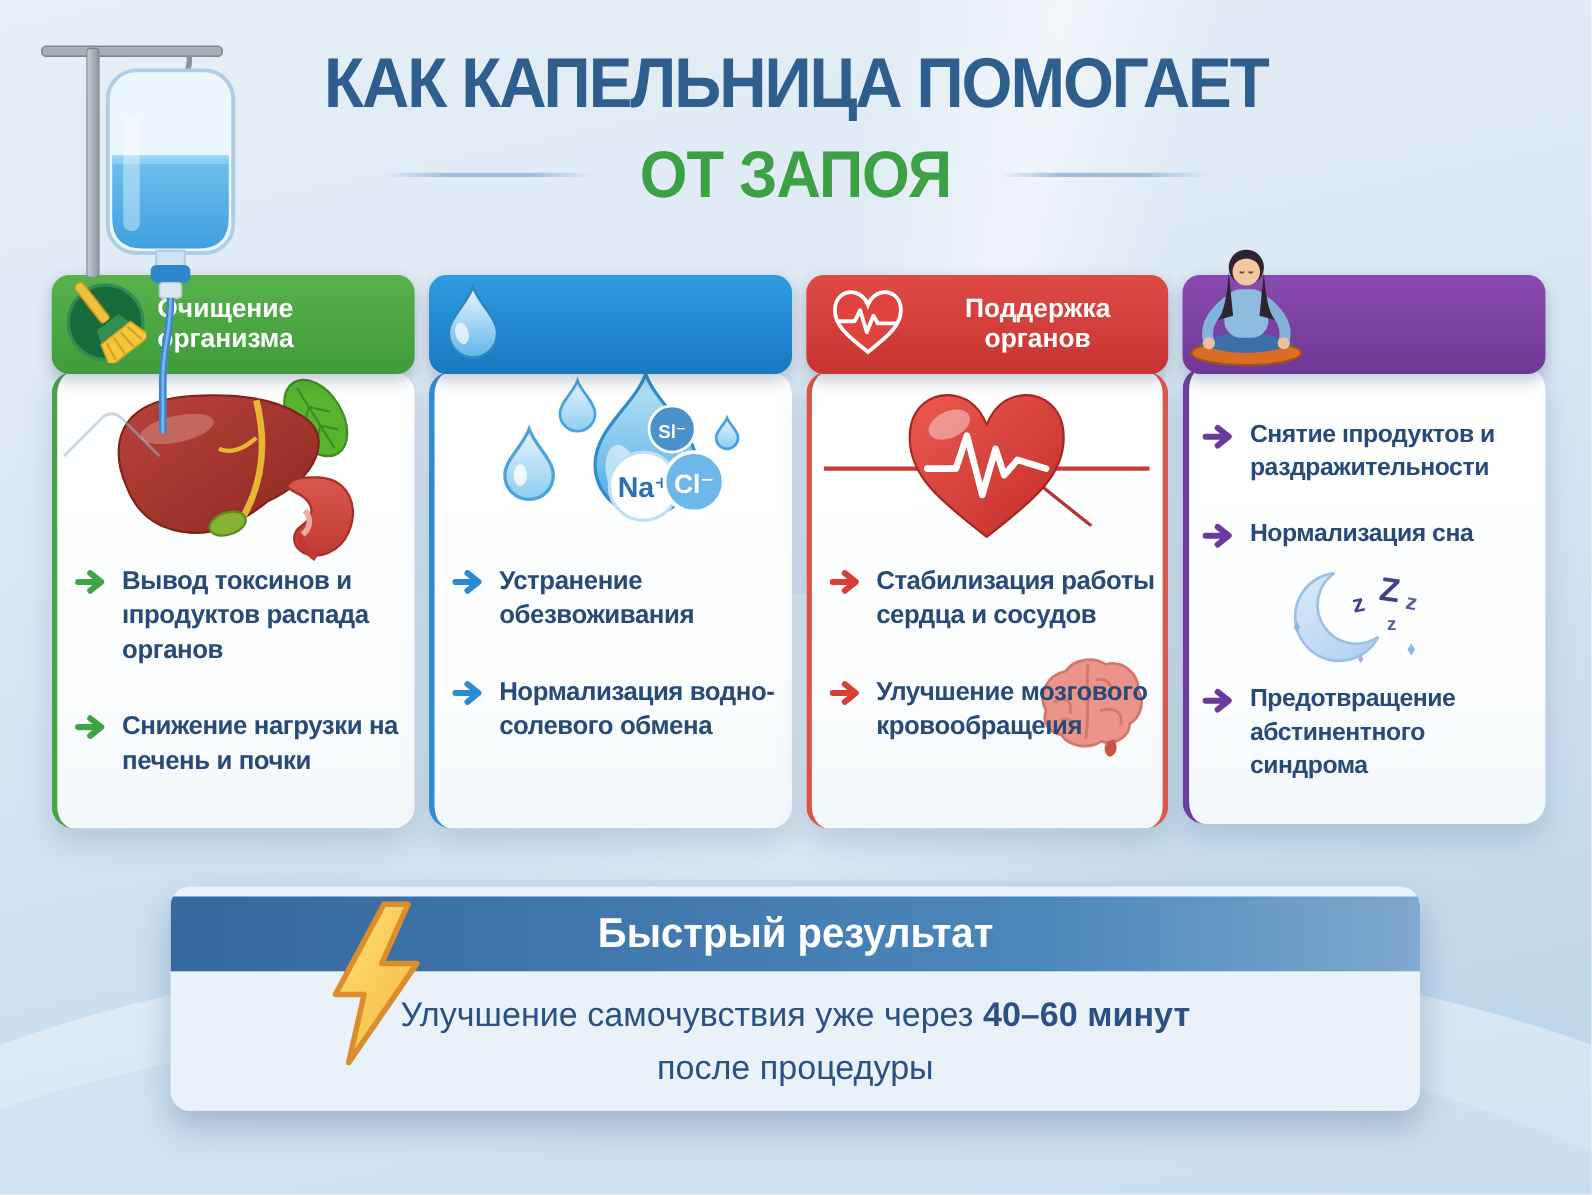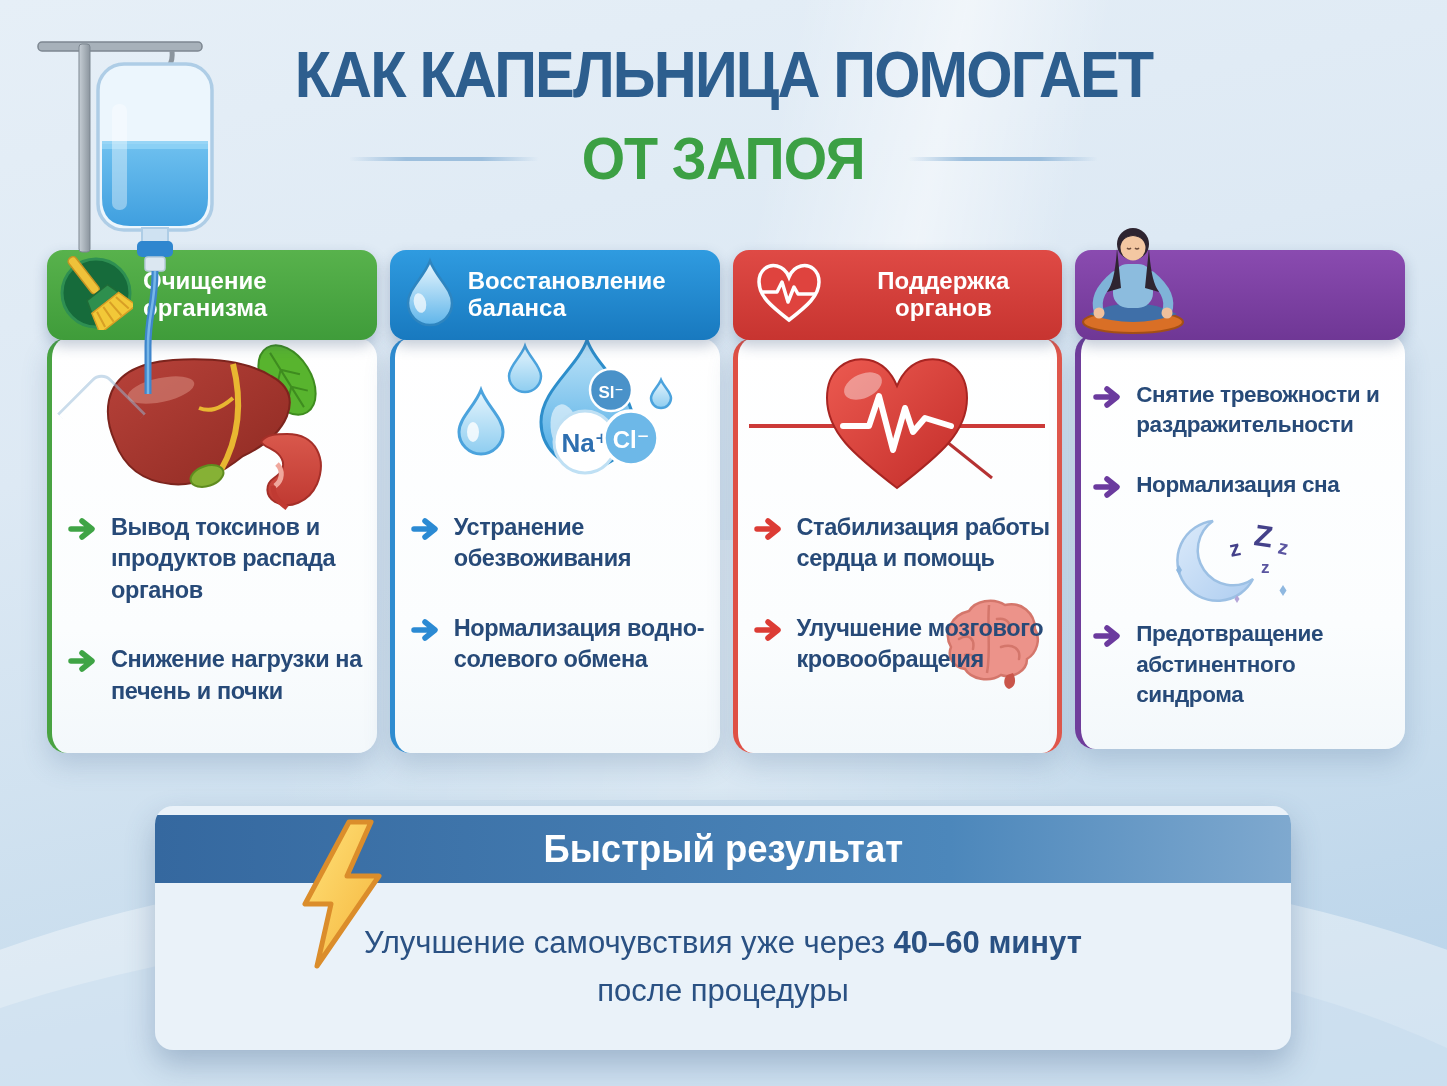--- a/index.html
+++ b/index.html
@@ -58,21 +58,21 @@
   .item{display:flex;gap:11px;margin-bottom:38px;color:#274a78;font-weight:bold;
     font-size:23.5px;line-height:1.34;letter-spacing:-.4px;position:relative;z-index:1;}
   .arrow{flex:0 0 auto;margin-top:5px;}
   .c1 .arrow{color:#3fa445;}.c2 .arrow{color:#2b8ad3;}.c3 .arrow{color:#dc3c35;}.c4 .arrow{color:#6b3a9e;}
   .c4 .items{padding:46px 2px 0 12px;}
   .c4 .item{font-size:22.5px;margin-bottom:30px;}
   .moonwrap{margin:0 0 8px 72px;}
   .brain{position:absolute;right:12px;bottom:58px;z-index:0;}
 
   
-  .banner{position:absolute;left:155px;top:806px;width:1136px;height:244px;background:#eaf2f9;
+  .banner{position:absolute;left:155px;top:806px;width:1136px;height:204px;background:#eaf2f9;
     border-radius:18px;box-shadow:0 14px 30px rgba(60,90,130,.32);overflow:hidden;z-index:2;text-align:center;}
   .bar{margin-top:9px;height:68px;background:linear-gradient(90deg,#35689f,#4c87bb 70%,#7fa9cf);
     display:flex;align-items:center;justify-content:center;}
   .btitle{color:#fff;font-size:38px;font-weight:bold;transform:scaleX(.96);}
   .bbody{height:calc(100% - 77px);display:flex;flex-direction:column;align-items:center;
     justify-content:center;gap:12px;font-size:31px;color:#2a5183;}
   .bbold{font-weight:bold;}
   .bolt{position:absolute;left:132px;top:12px;z-index:3;}
 </style>
 </head>
@@ -193,21 +193,20 @@
             <defs>
                 <linearGradient id="dropg" x1="0" y1="0" x2="0" y2="1">
               <stop offset="0" stop-color="#eaf7fe"></stop>
                   <stop offset="1" stop-color="#5fb5ea"></stop>
                 </linearGradient>
               </defs>
             <path d="M28 4 C34 20 50 32 50 46 A22 22 0 1 1 6 46 C6 32 22 20 28 4 Z" fill="url(#dropg)" stroke="#2e85c0" stroke-width="2.5"></path>
             <ellipse cx="18" cy="46" rx="6" ry="10" fill="#ffffff" opacity=".7" transform="rotate(-14 18 46)"></ellipse>
           </svg>
         </span>
-        <span class="lbl">Восстановление баланса</span>
       </div>
       <div class="card">
         <div class="illo">
           <svg width="256" height="168" viewBox="0 0 256 168">
             <defs>
               <linearGradient id="bd" x1="0" y1="0" x2="0" y2="1">
                 <stop offset="0" stop-color="#bfe4f8"></stop>
                   <stop offset="1" stop-color="#49a9e4"></stop>
                 </linearGradient>
               <linearGradient id="sd" x1="0" y1="0" x2="0" y2="1">
@@ -276,21 +275,21 @@
             <polyline points="96,88 122,88 132,58 146,112 158,70 166,94 178,80 204,88" fill="none" stroke="#ffffff" stroke-width="6" stroke-linejoin="round" stroke-linecap="round"></polyline>
           </svg>
         </div>
         <div class="items">
           <div class="item">
             <span class="arrow">
               <svg width="32" height="24" viewBox="0 0 32 24">
                   <path d="M3 12 H21 M14 4 L24 12 L14 20" fill="none" stroke="currentColor" stroke-width="5.5" stroke-linecap="round" stroke-linejoin="round"></path>
                 </svg>
             </span>
-            <span class="txt">Стабилизация работы сердца и помощь</span>
+            <span class="txt">Стабилизация работы сердца и сосудов</span>
           </div>
           <div class="item">
             <span class="arrow">
               <svg width="32" height="24" viewBox="0 0 32 24">
                   <path d="M3 12 H21 M14 4 L24 12 L14 20" fill="none" stroke="currentColor" stroke-width="5.5" stroke-linecap="round" stroke-linejoin="round"></path>
                 </svg>
             </span>
             <span class="txt">Улучшение мозгового кровообращеıия</span>
           </div>
         </div>
@@ -326,21 +325,21 @@
         </span>
       </div>
       <div class="card">
         <div class="items">
           <div class="item">
             <span class="arrow">
               <svg width="32" height="24" viewBox="0 0 32 24">
                   <path d="M3 12 H21 M14 4 L24 12 L14 20" fill="none" stroke="currentColor" stroke-width="5.5" stroke-linecap="round" stroke-linejoin="round"></path>
                 </svg>
             </span>
-            <span class="txt">Снятие тревожности и раздражительности</span>
+            <span class="txt">Снятие ıпродуктов и раздражительности</span>
           </div>
           <div class="item" style="margin-bottom:8px;">
             <span class="arrow">
               <svg width="32" height="24" viewBox="0 0 32 24">
                   <path d="M3 12 H21 M14 4 L24 12 L14 20" fill="none" stroke="currentColor" stroke-width="5.5" stroke-linecap="round" stroke-linejoin="round"></path>
                 </svg>
             </span>
             <span class="txt">Нормализация сна</span>
           </div>
           <div class="moonwrap">

